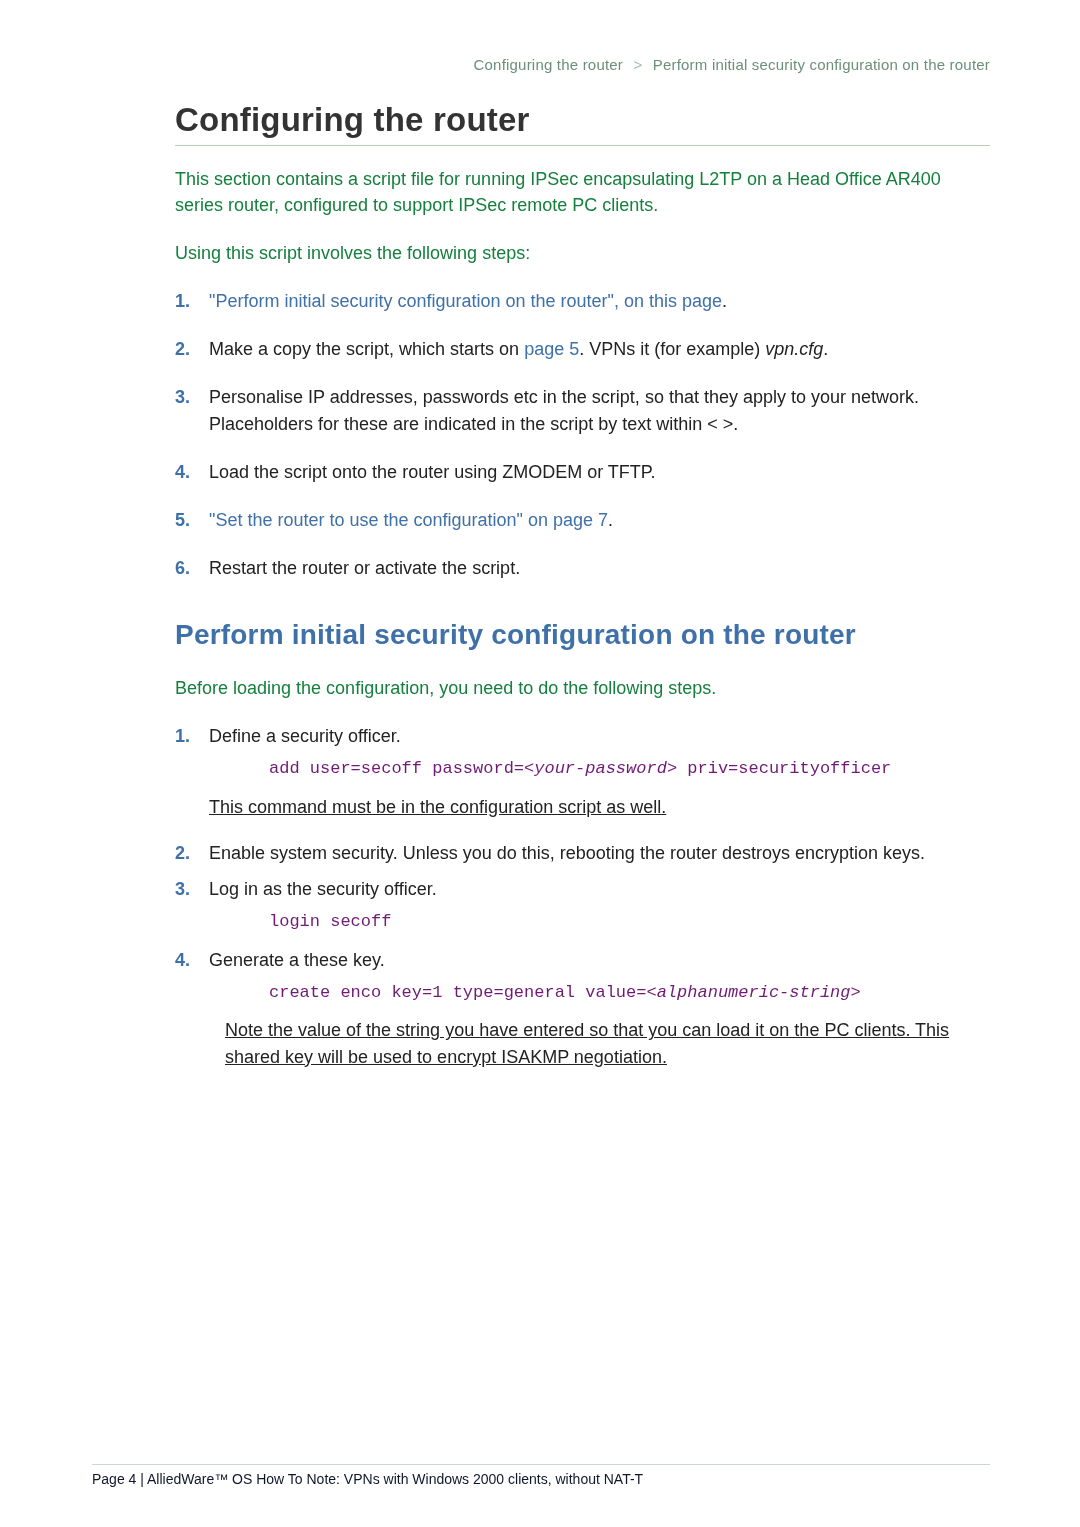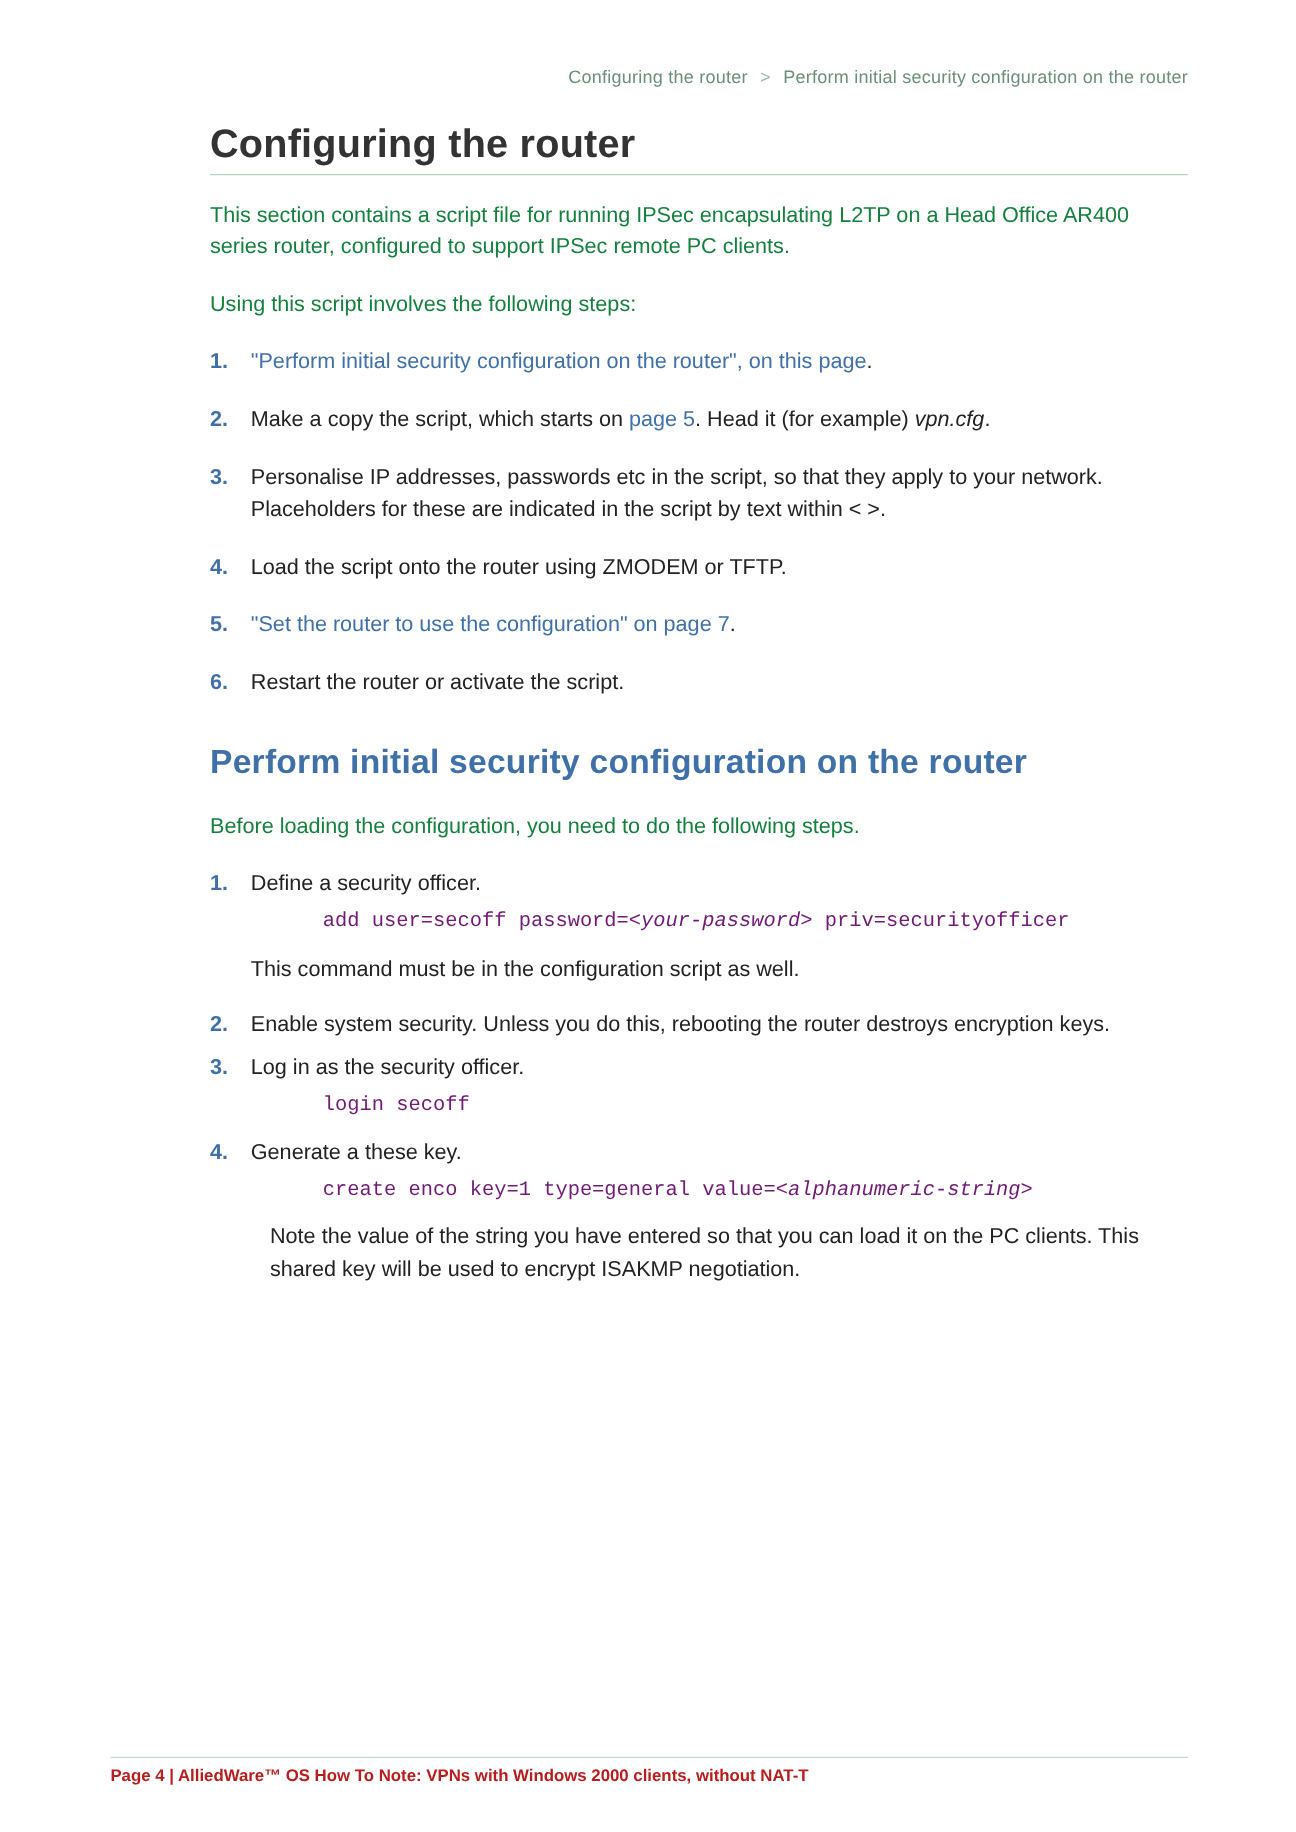--- a/index.html
+++ b/index.html
@@ -82,36 +82,36 @@
     padding-left: 26px;
     color: #701a75;
     white-space: pre;
   }
   pre.code .ital { font-style: italic; }
   .after-code {
     font-size: 18px;
     line-height: 1.45;
     color: #222;
     margin: 0 0 20px 34px;
+    text-decoration: underline;
   }
   .footer {
     position: absolute;
     bottom: 40px;
     left: 92px;
     right: 90px;
   }
   .footer hr {
     border: none;
     border-top: 1px solid #c8d8cf;
     margin-bottom: 6px;
   }
   .footer-text {
     font-size: 14px;
-    color: #b91c1c;
-    font-weight: bold;
+    color: #0f172a;
   }
   em.fileital { font-style: italic; }
 </style>
 </head>
 <body>
 
 <div class="page">
   <div class="breadcrumb">
     <span class="part1">Configuring the router</span>
     <span class="sep">&gt;</span>
@@ -122,21 +122,21 @@
   <hr class="h1-rule">
 
   <p>This section contains a script file for running IPSec encapsulating L2TP on a Head Office AR400 series router, configured to support IPSec remote PC clients.</p>
   <p>Using this script involves the following steps:</p>
 
   <ol class="steps">
     <li>
       <span class="link">"Perform initial security configuration on the router", on this page</span><span>.</span>
     </li>
     <li>
-      <span>Make a copy the script, which starts on </span><span class="link">page 5</span><span>. Head it (for example) </span><em class="fileital">vpn.cfg</em><span>.</span>
+      <span>Make a copy the script, which starts on </span><span class="link">page 5</span><span>. VPNs it (for example) </span><em class="fileital">vpn.cfg</em><span>.</span>
     </li>
     <li>Personalise IP addresses, passwords etc in the script, so that they apply to your network. Placeholders for these are indicated in the script by text within &lt;  &gt;.</li>
     <li>Load the script onto the router using ZMODEM or TFTP.</li>
     <li>
       <span class="link">"Set the router to use the configuration" on page 7</span><span>.</span>
     </li>
     <li>Restart the router or activate the script.</li>
   </ol>
 
   <h2>Perform initial security configuration on the router</h2>

